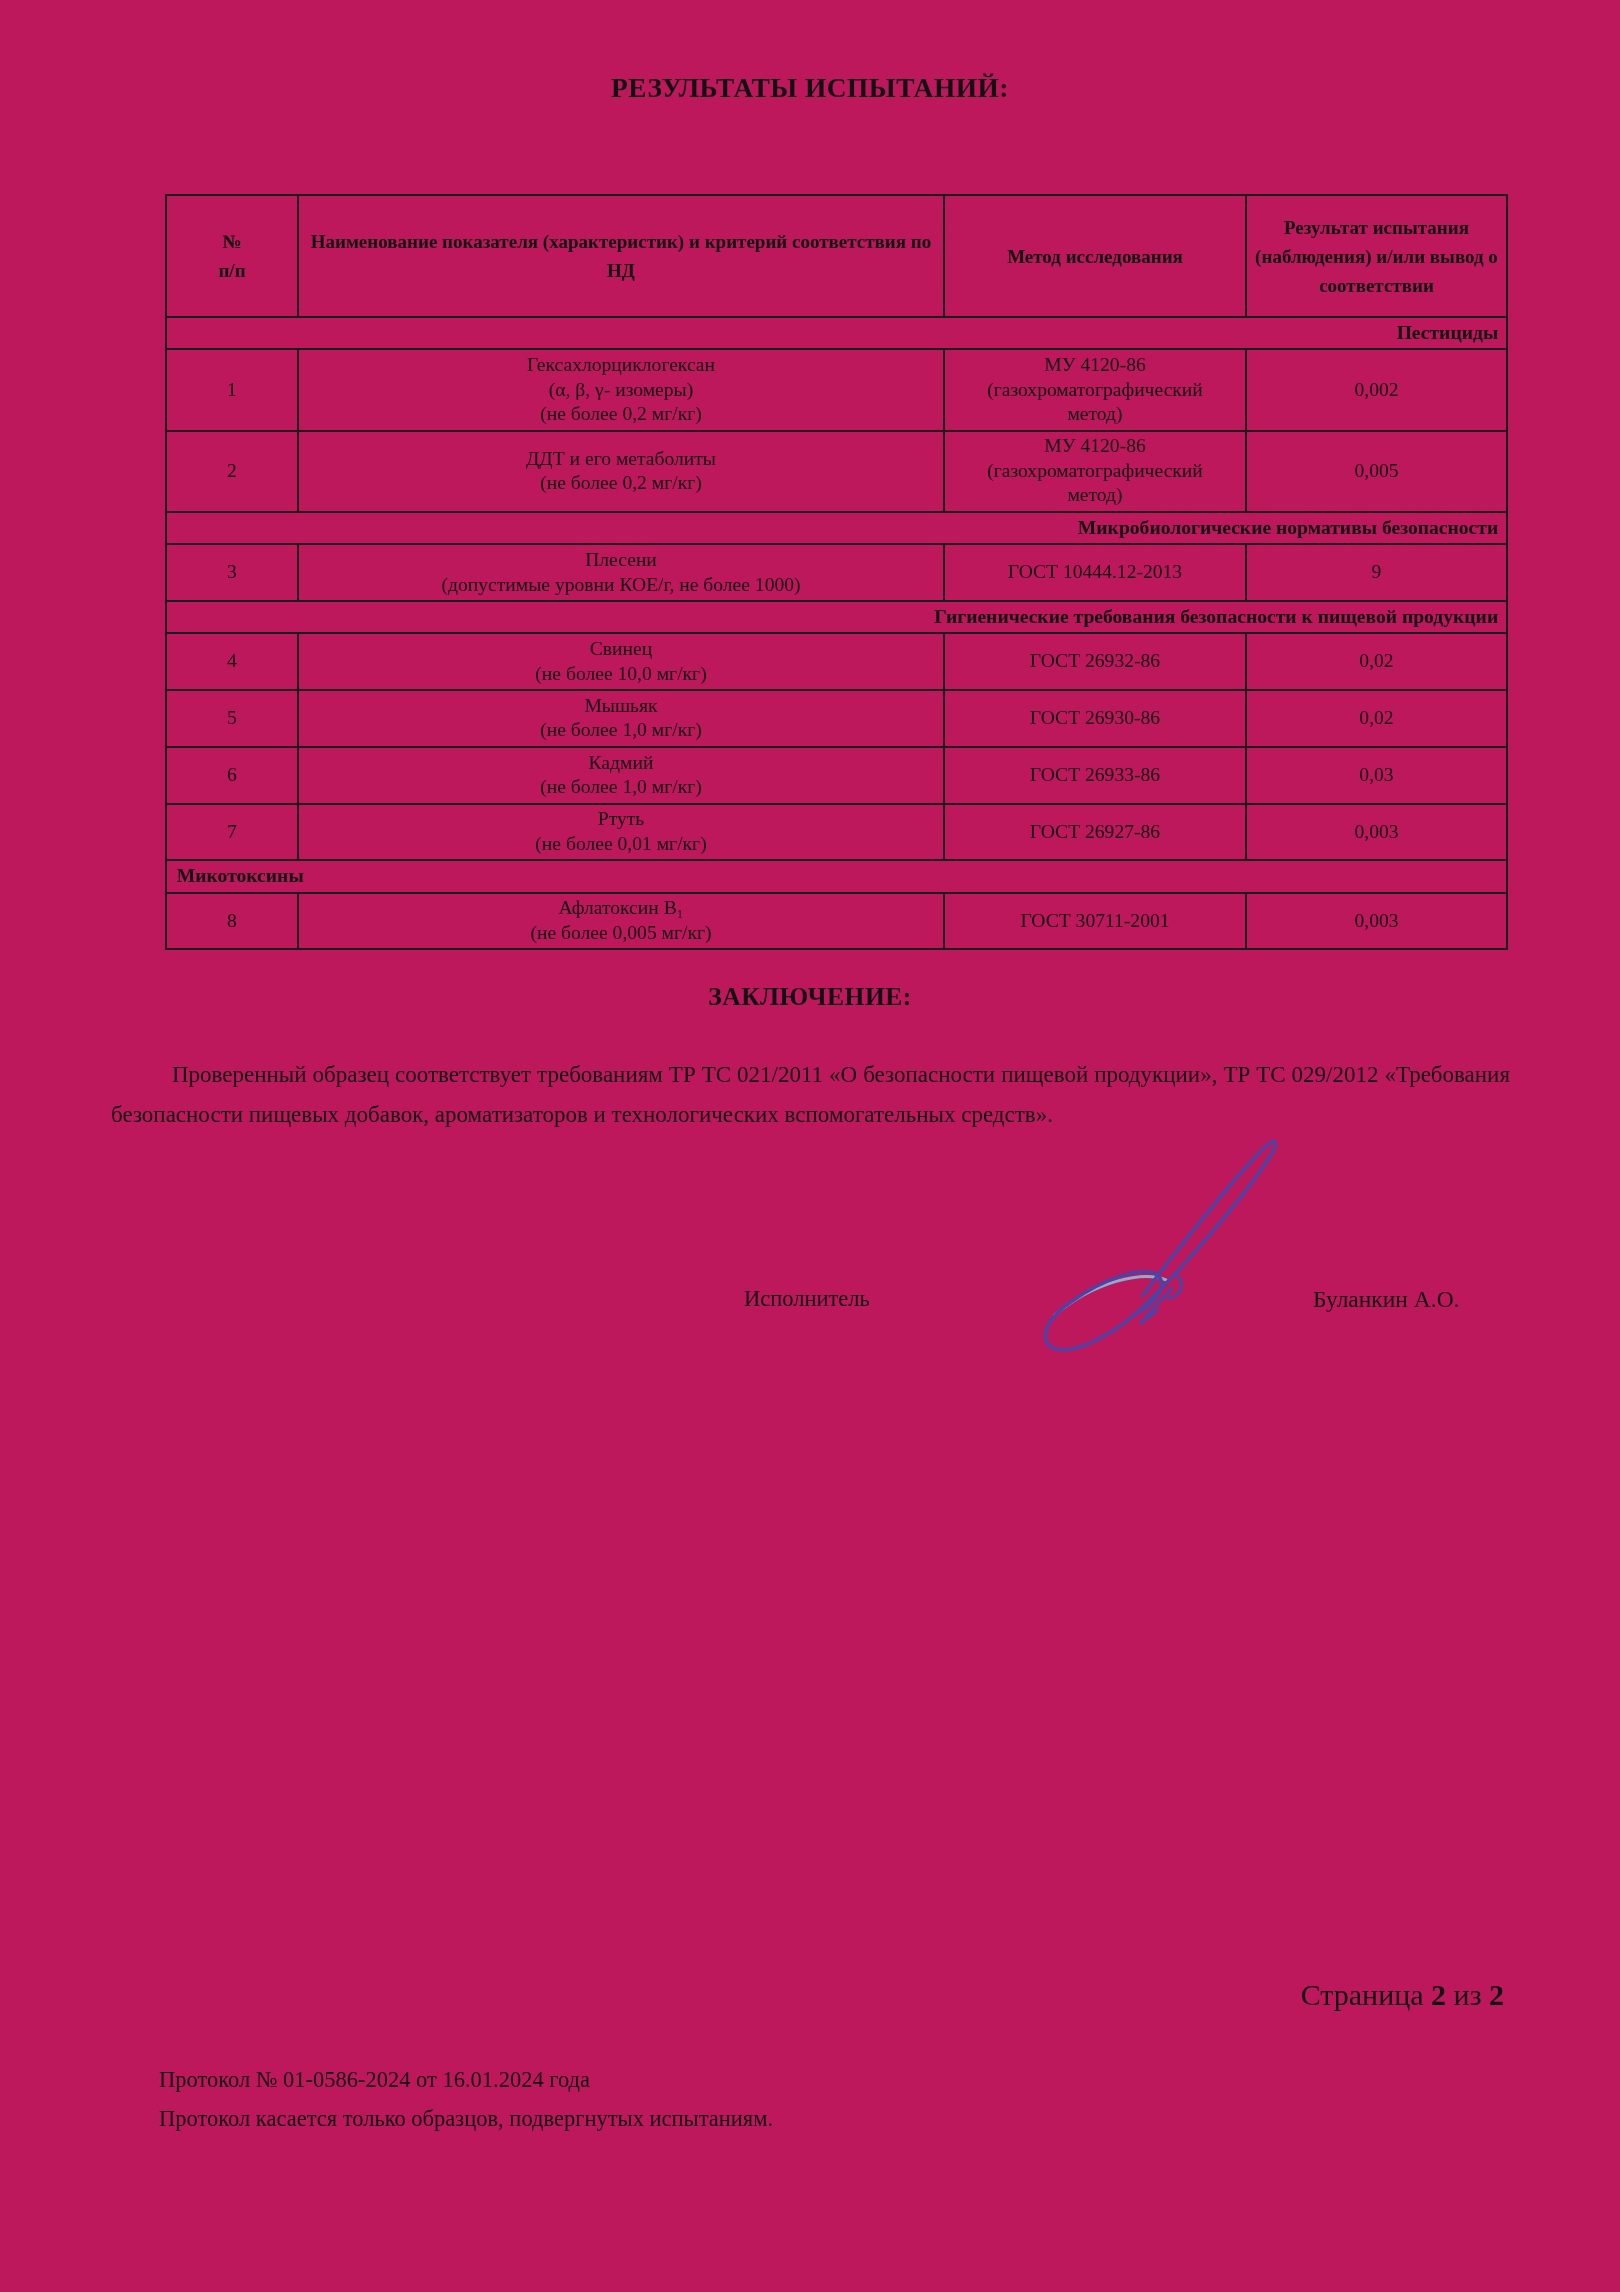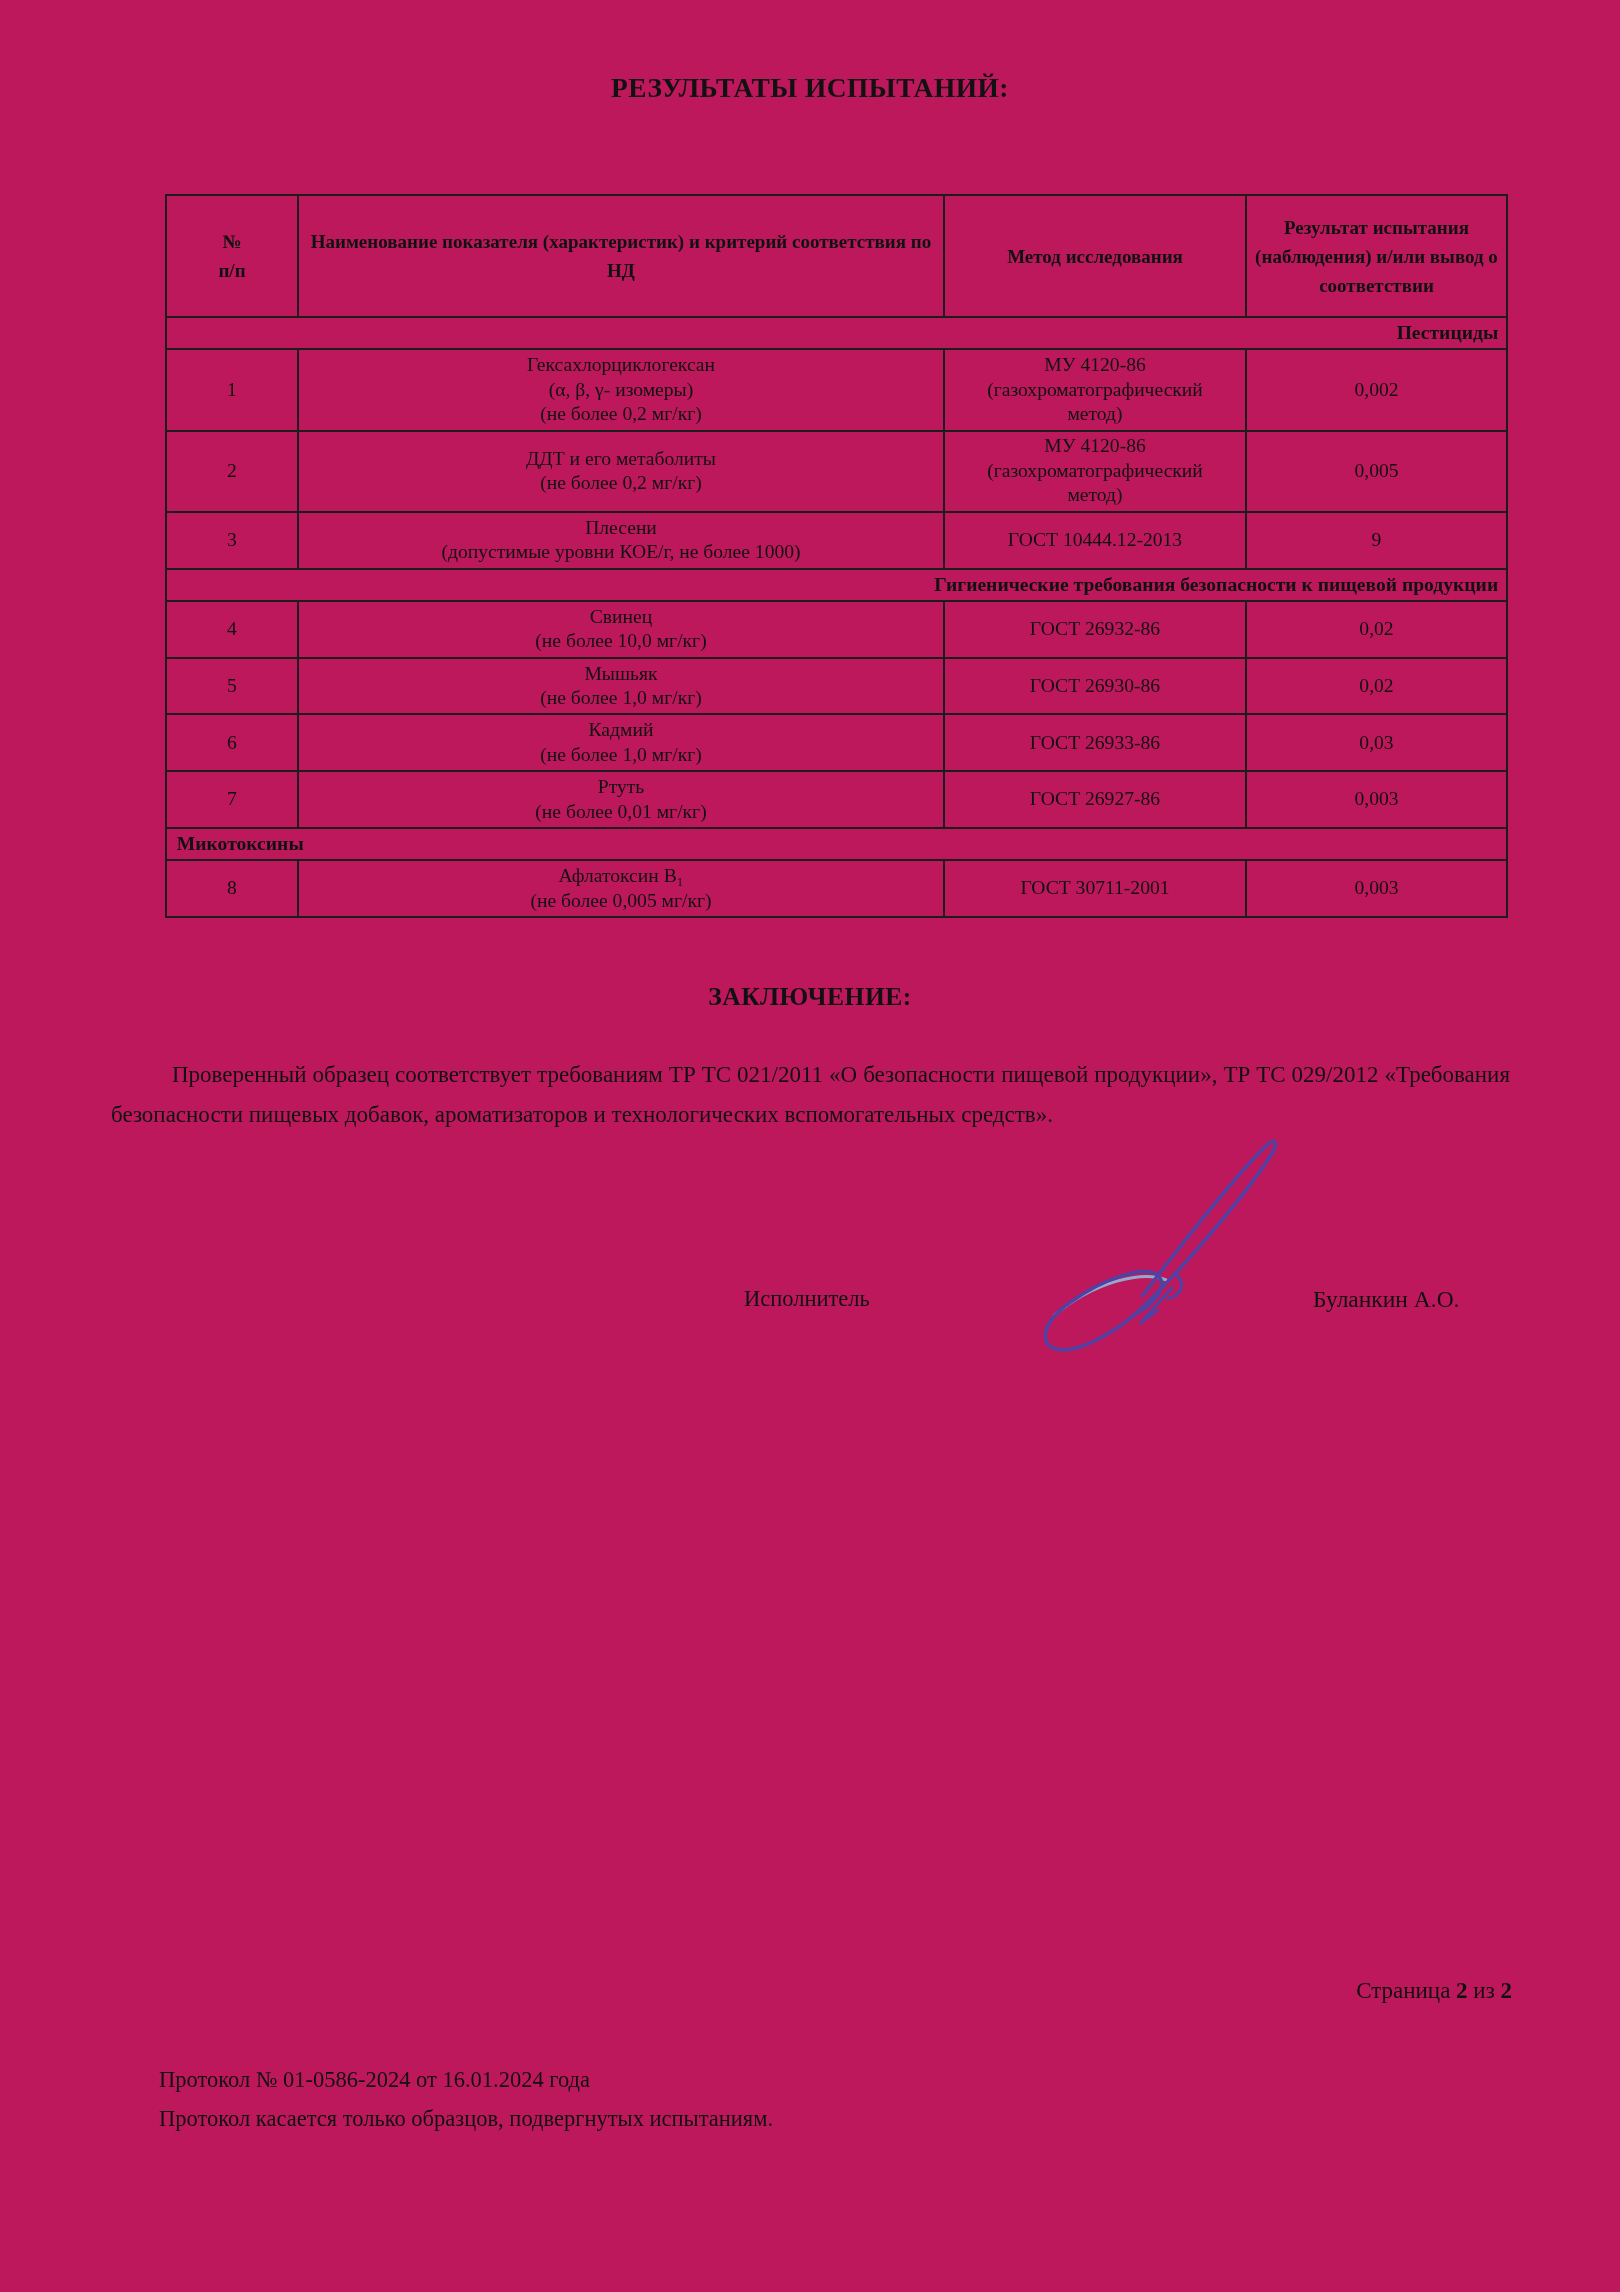--- a/index.html
+++ b/index.html
@@ -49,22 +49,22 @@
   }
   .conclusion-para{
     position:absolute;top:1055px;left:111px;width:1399px;
     font-size:23px;line-height:40px;
     text-align:justify;text-indent:61px;
   }
   .executor-label{position:absolute;top:1286px;left:725px;font-size:22.5px;margin-left:19px;}
   .executor-name{position:absolute;top:1286px;left:1313px;font-size:23.5px;}
   .signature{position:absolute;top:1127px;left:1027px;width:294px;height:255px;}
   .page-num{
-    position:absolute;top:1978px;right:108px;
-    font-size:23px;white-space:pre;
+    position:absolute;top:1978px;right:116px;
+    font-size:30px;white-space:pre;
   }
   .page-num .b{font-weight:bold;}
   .protocol-footer{
     position:absolute;top:2060px;left:159px;
     font-size:22.5px;line-height:39px;
   }
 </style>
 </head>
 <body>
 
@@ -117,20 +117,23 @@
             <div>(не более 0,2 мг/кг)</div>
           </td>
           <td>
             <div>МУ 4120-86</div>
             <div>(газохроматографический</div>
             <div>метод)</div>
           </td>
           <td>0,005</td>
         </tr>
 
+        <tr class="section-c">
+          <td colspan="4">Микробиологические нормативы безопасности</td>
+        </tr>
 
         <tr class="r3">
           <td>3</td>
           <td>
             <div>Плесени</div>
             <div>(допустимые уровни КОЕ/г,  не более 1000)</div>
           </td>
           <td>
             <div>ГОСТ 10444.12-2013</div>
           </td>

